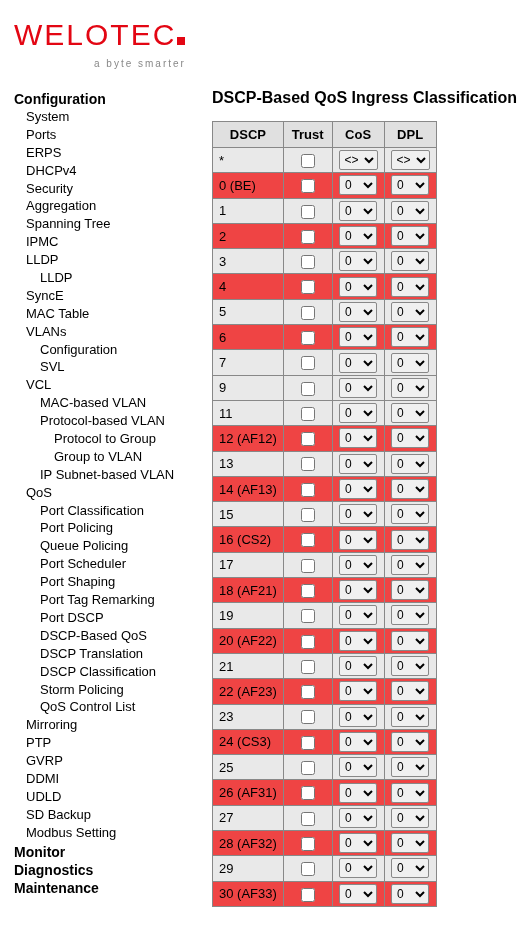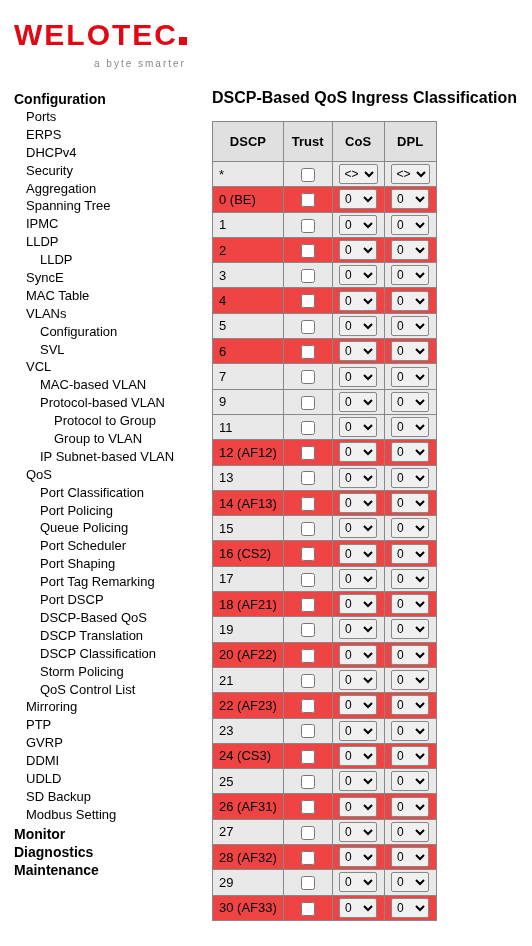--- a/index.html
+++ b/index.html
@@ -9,21 +9,21 @@
       color: #000;
       background: #fff;
       width: 532px;
     }
     .logo {
       padding: 18px 10px 4px 14px;
     }
     .logo-text {
       font-family: Arial, sans-serif;
       font-size: 30px;
-      font-weight: bold;
+      font-weight: normal;
       letter-spacing: 2px;
       color: #e30613;
       text-transform: uppercase;
     }
     .logo-dot {
       display: inline-block;
       width: 8px;
       height: 8px;
       background: #e30613;
       margin-left: 1px;
@@ -76,21 +76,21 @@
     th, td {
       border: 1px solid #888;
       padding: 0px 6px;
       text-align: center;
       height: 25.3px;
       vertical-align: middle;
     }
     th {
       background: #e0e0e0;
       font-weight: bold;
-      padding: 12px 8px;
+      padding: 5px 8px;
     }
     td.dscp-cell {
       text-align: left;
       padding-left: 6px;
       min-width: 68px;
       white-space: nowrap;
     }
     tr.odd { background: #e9e9e9; }
     tr.even { background: #ef4444; }
     input[type="checkbox"] {
@@ -113,20 +113,21 @@
 <body>
 
 <div class="logo">
   <div class="logo-text"><span>WELOTEC</span><span class="logo-dot"></span></div>
   <div class="tagline">a byte smarter</div>
 </div>
 
 <div class="container">
   <div class="sidebar" id="sidebar">
       <div class="nav-section">Configuration</div>
+      <div class="nav-item nav-l1">System</div>
       <div class="nav-item nav-l1">Ports</div>
       <div class="nav-item nav-l1">ERPS</div>
       <div class="nav-item nav-l1">DHCPv4</div>
       <div class="nav-item nav-l1">Security</div>
       <div class="nav-item nav-l1">Aggregation</div>
       <div class="nav-item nav-l1">Spanning Tree</div>
       <div class="nav-item nav-l1">IPMC</div>
       <div class="nav-item nav-l1">LLDP</div>
       <div class="nav-item nav-l2">LLDP</div>
       <div class="nav-item nav-l1">SyncE</div>

